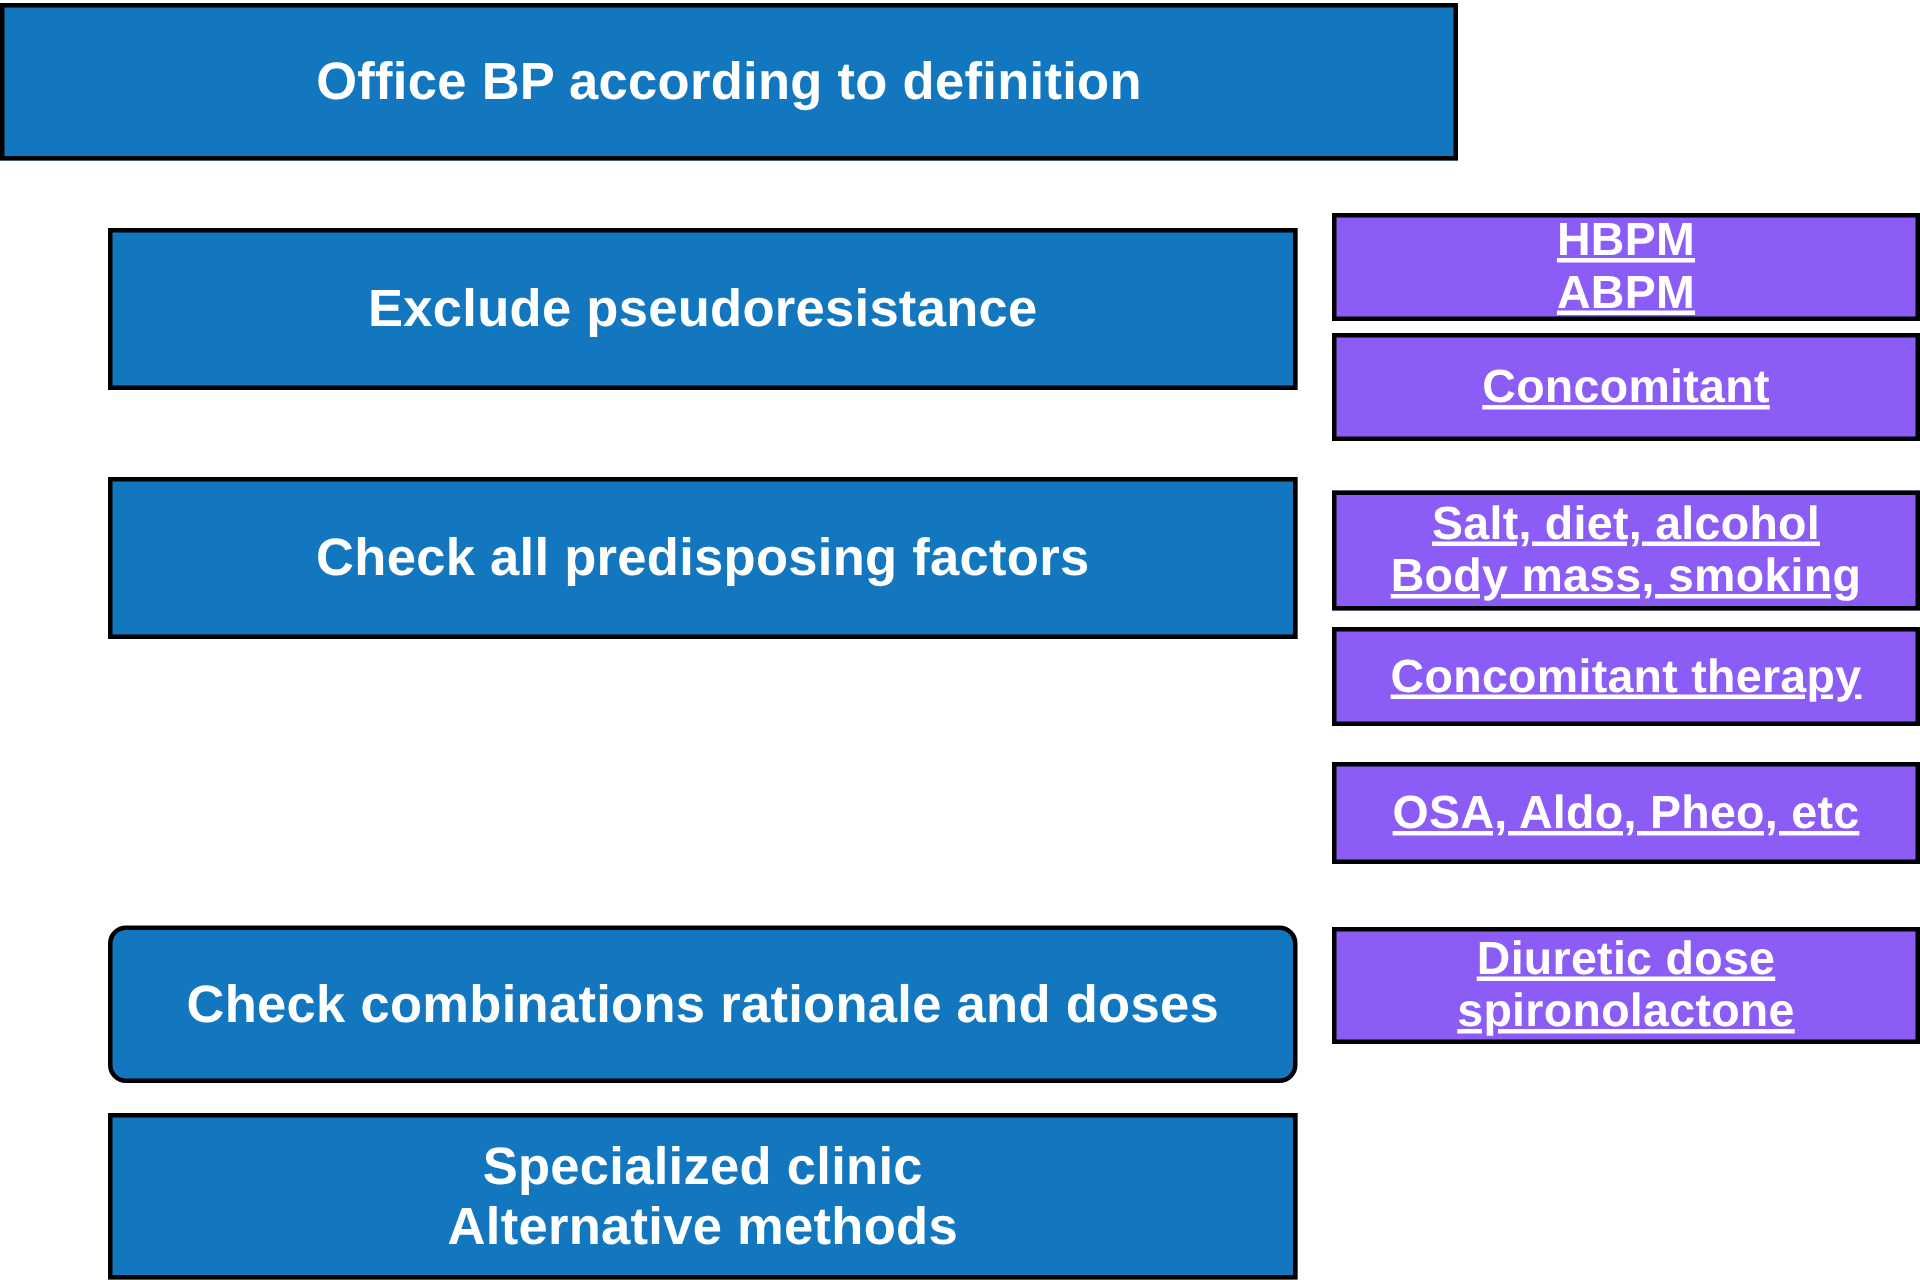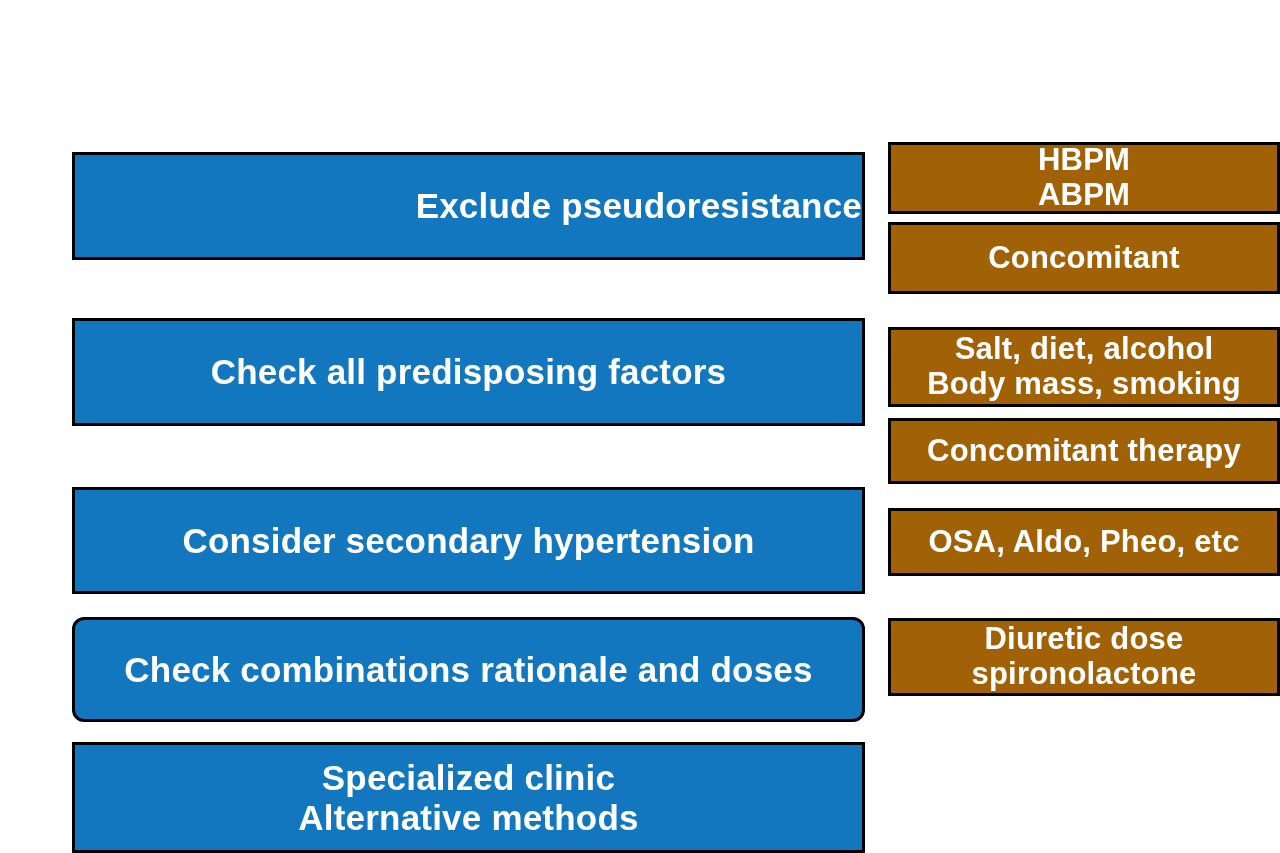--- a/index.html
+++ b/index.html
@@ -29,40 +29,41 @@
     font-weight: bold;
     line-height: 1.12;
     letter-spacing: 0.2px;
     white-space: pre-line;
     border: 3px solid #000000;
   }
   .primary {
     background: #1277bf;
   }
   .secondary {
-    background: #a16207;
+    background: #8b5cf6;
+    text-decoration: underline;
   }
 </style>
 </head>
 <body>
 
 <div class="canvas">
 
+  <div class="box primary" style="left:0px; top:2px; width:972px; height:105px; font-size:35px;">
+    <span>Office BP according to definition</span>
+  </div>
 
-  <div class="box primary" style="left:72px; top:152px; width:793px; height:108px; font-size:35px;justify-content:flex-end;">
+  <div class="box primary" style="left:72px; top:152px; width:793px; height:108px; font-size:35px;">
     <span>Exclude pseudoresistance</span>
   </div>
 
   <div class="box primary" style="left:72px; top:318px; width:793px; height:108px; font-size:35px;">
     <span>Check all predisposing factors</span>
   </div>
 
-  <div class="box primary" style="left:72px; top:487px; width:793px; height:107px; font-size:35px;">
-    <span>Consider secondary hypertension</span>
-  </div>
 
   <div class="box primary" style="left:72px; top:617px; width:793px; height:105px; font-size:35px;border-radius:12px;">
     <span>Check combinations rationale and doses</span>
   </div>
 
   <div class="box primary" style="left:72px; top:742px; width:793px; height:111px; font-size:35px;">
     <span>Specialized clinic
 Alternative methods</span>
   </div>
 

